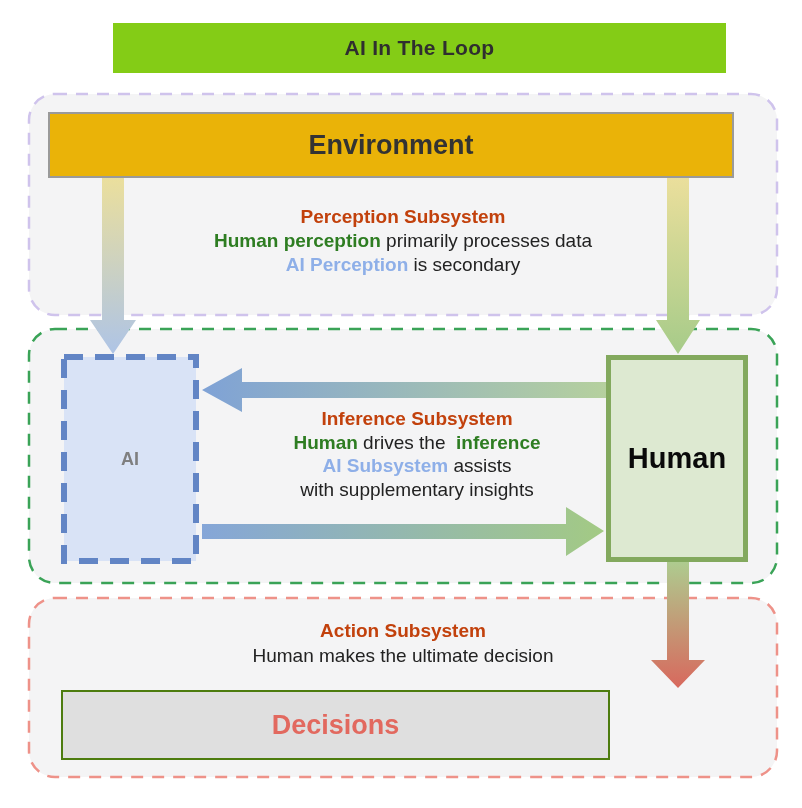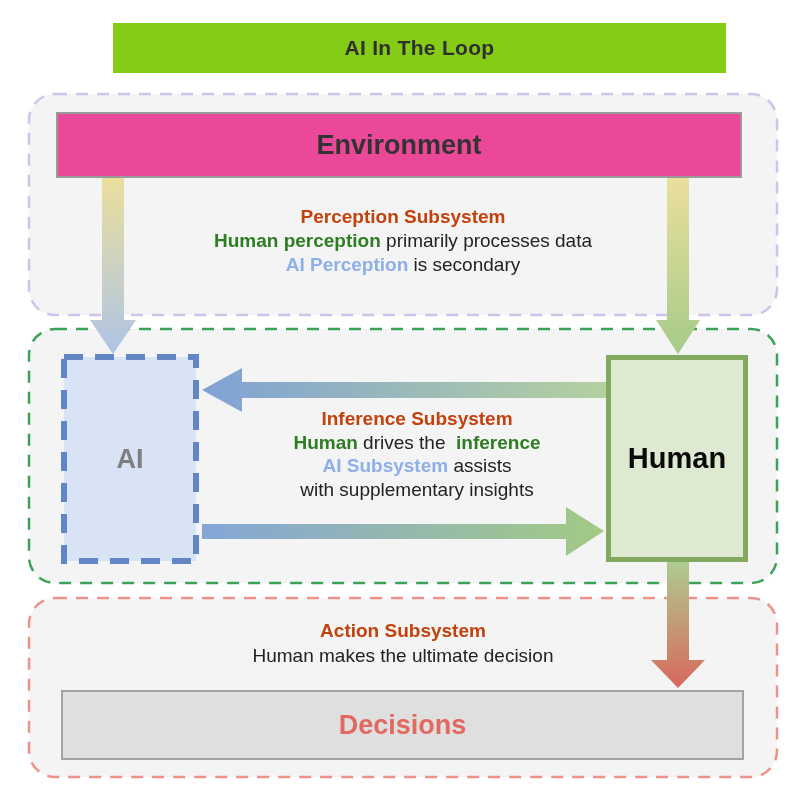--- a/index.html
+++ b/index.html
@@ -12,28 +12,28 @@
 
   
   .title-bar{
     left:113px;top:23px;width:613px;height:50px;background:#84cc16;
     display:flex;align-items:center;justify-content:center;
   }
   .title-bar span{font-weight:bold;font-size:21px;color:#2f2f2f;letter-spacing:.3px;}
 
   
   .node{display:flex;align-items:center;justify-content:center;text-align:center;box-sizing:border-box;}
-  .env-box{left:56px;top:112px;width:686px;height:66px;background:#ec4899;border:2px solid #9a9a9a;}
+  .env-box{left:48px;top:112px;width:686px;height:66px;background:#eab308;border:2px solid #9a9a9a;}
   .env-box span{font-weight:bold;font-size:27px;color:#333333;}
-  .decisions-box{left:61px;top:690px;width:683px;height:70px;background:#dfdfdf;border:2px solid #a3a3a3;}
+  .decisions-box{left:61px;top:690px;width:549px;height:70px;background:#dfdfdf;border:2px solid #4d7c0f;}
   .decisions-box span{font-weight:bold;font-size:27px;color:var(--decisions-text,#e2695f);}
   .human-box{left:606px;top:355px;width:142px;height:207px;background:#dde9d1;border:5px solid #83a95e;}
   .human-box span{font-weight:bold;font-size:29px;color:#0a0a0a;}
   .ai-label{left:62px;top:356px;width:136px;height:206px;flex-direction:column;}
-  .ai-label span{font-weight:bold;font-size:27px;color:#7f7f7f;line-height:38px;}
+  .ai-label span{font-weight:bold;font-size:18px;color:#7f7f7f;line-height:38px;}
 
   
   .txt{text-align:center;font-size:19px;color:#222222;}
   .txt .row{white-space:pre-wrap;}
   .heading{font-weight:bold;color:#c2410c;}
   .green-b{font-weight:bold;color:var(--human-text,#2e7d22);}
   .blue-b{font-weight:bold;color:var(--ai-text,#8eafe8);}
   .perception-txt{left:28px;top:205px;width:750px;line-height:24px;}
   .inference-txt{left:207px;top:407px;width:420px;line-height:23.5px;}
   .action-txt{left:28px;top:618px;width:750px;line-height:25px;}

